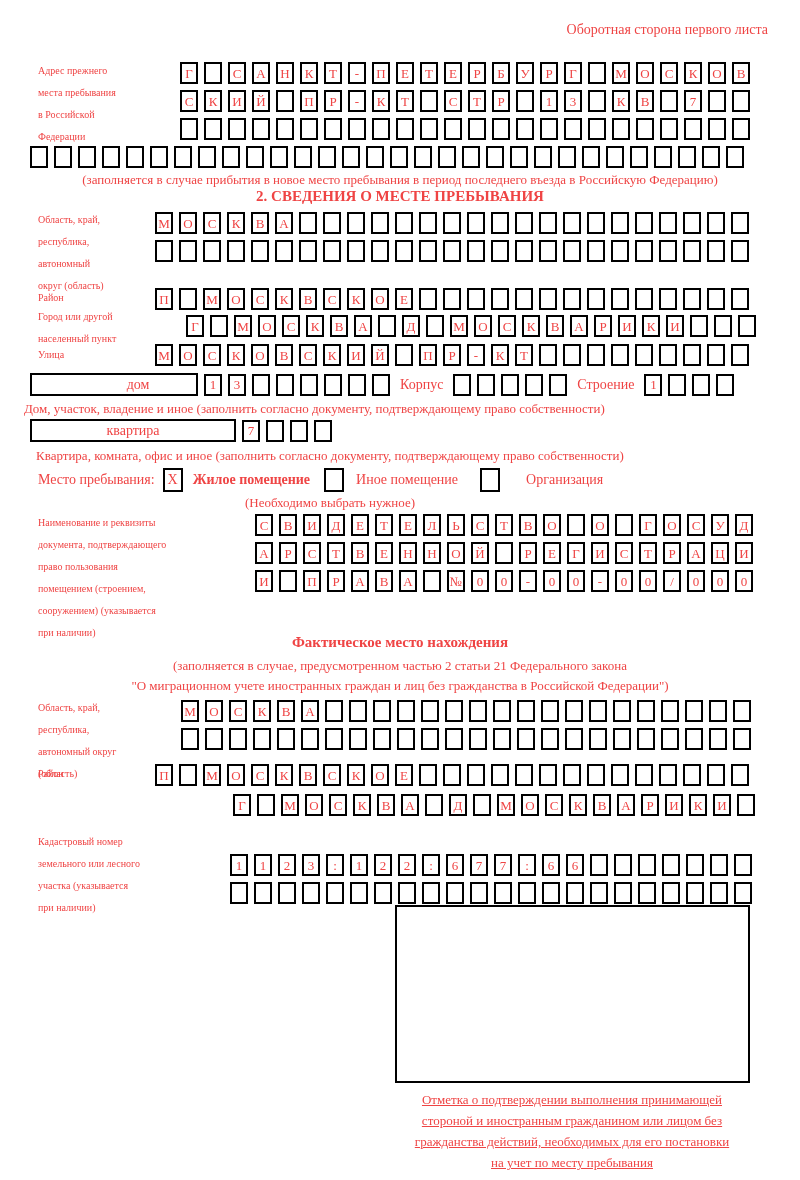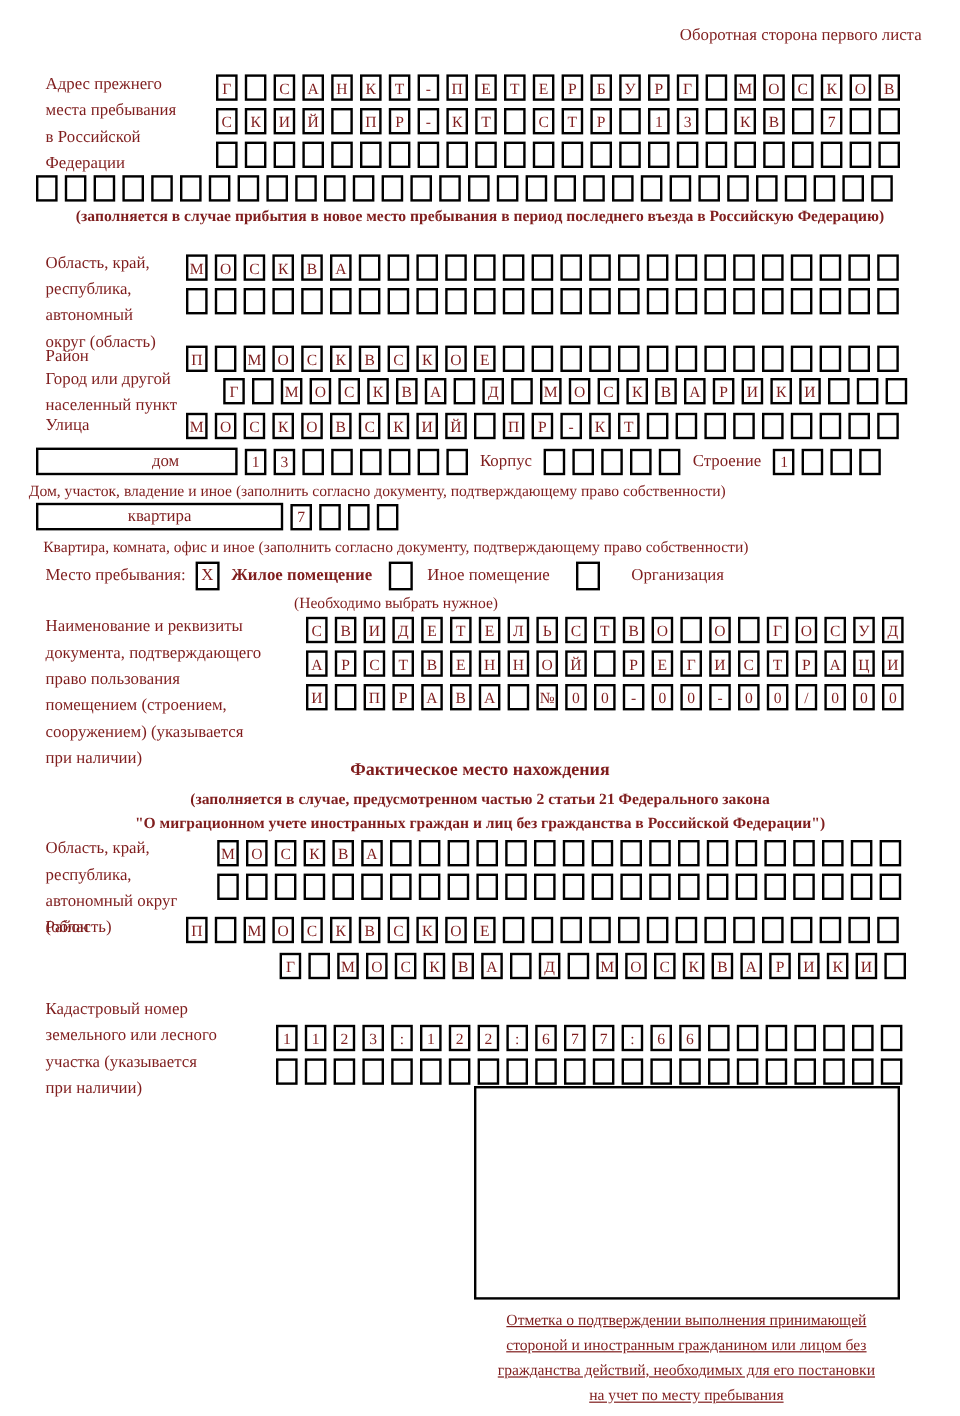--- a/index.html
+++ b/index.html
@@ -1,21 +1,21 @@
 <!DOCTYPE html>
 <html><head>
 <meta charset="utf-8">
 <style>
   html,body{margin:0;padding:0;background:#fff;}
-  #page{position:relative;width:800px;height:1180px;background:#fff;color:#7f1d1d;
+  #page{position:relative;width:800px;height:1180px;background:#fff;color:#ef4444;
         font-family:"Liberation Serif","DejaVu Serif",serif;overflow:hidden;}
   .abs{position:absolute;}
-  .lbl{font-size:14px;line-height:22px;white-space:pre-line;}
+  .lbl{font-size:10px;line-height:22px;white-space:pre-line;}
   .cap{font-size:13px;line-height:20px;white-space:pre-line;}
-  .center{left:0;width:800px;text-align:center;font-weight:bold;}
+  .center{left:0;width:800px;text-align:center;}
   .bold{font-weight:bold;}
   .boxrow{position:absolute;display:flex;gap:6px;}
   .boxes{display:flex;gap:6px;}
   .cbox{flex:0 0 18px;width:18px;height:22px;border:2px solid #000;box-sizing:border-box;
         display:flex;align-items:center;justify-content:center;font-size:13px;line-height:1;}
   .chk{flex:0 0 20px;width:20px;height:24px;border:2px solid #000;box-sizing:border-box;
        display:flex;align-items:center;justify-content:center;font-size:14px;}
   .widebox{border:2px solid #000;box-sizing:border-box;height:23px;display:flex;
            align-items:center;justify-content:center;font-size:14px;}
   .inlinerow{position:absolute;display:flex;align-items:center;}
@@ -138,20 +138,21 @@
       <span class="cbox"></span>
       <span class="cbox"></span>
       <span class="cbox"></span>
       <span class="cbox"></span>
       <span class="cbox"></span>
       <span class="cbox"></span>
       <span class="cbox"></span>
     </div>
   <div class="abs cap center" style="top:170px;">(заполняется в случае прибытия в новое место пребывания в период последнего въезда в Российскую Федерацию)</div>
 
+  <div class="abs center bold" style="top:188px;font-size:15px;">2. СВЕДЕНИЯ О МЕСТЕ ПРЕБЫВАНИЯ</div>
 
   <div class="abs lbl" style="left:38px;top:209px;">Область, край,
 республика,
 автономный
 округ (область)</div>
   <div class="boxrow" style="left:155px;top:212px;">
       <span class="cbox">М</span>
       <span class="cbox">О</span>
       <span class="cbox">С</span>
       <span class="cbox">К</span>

